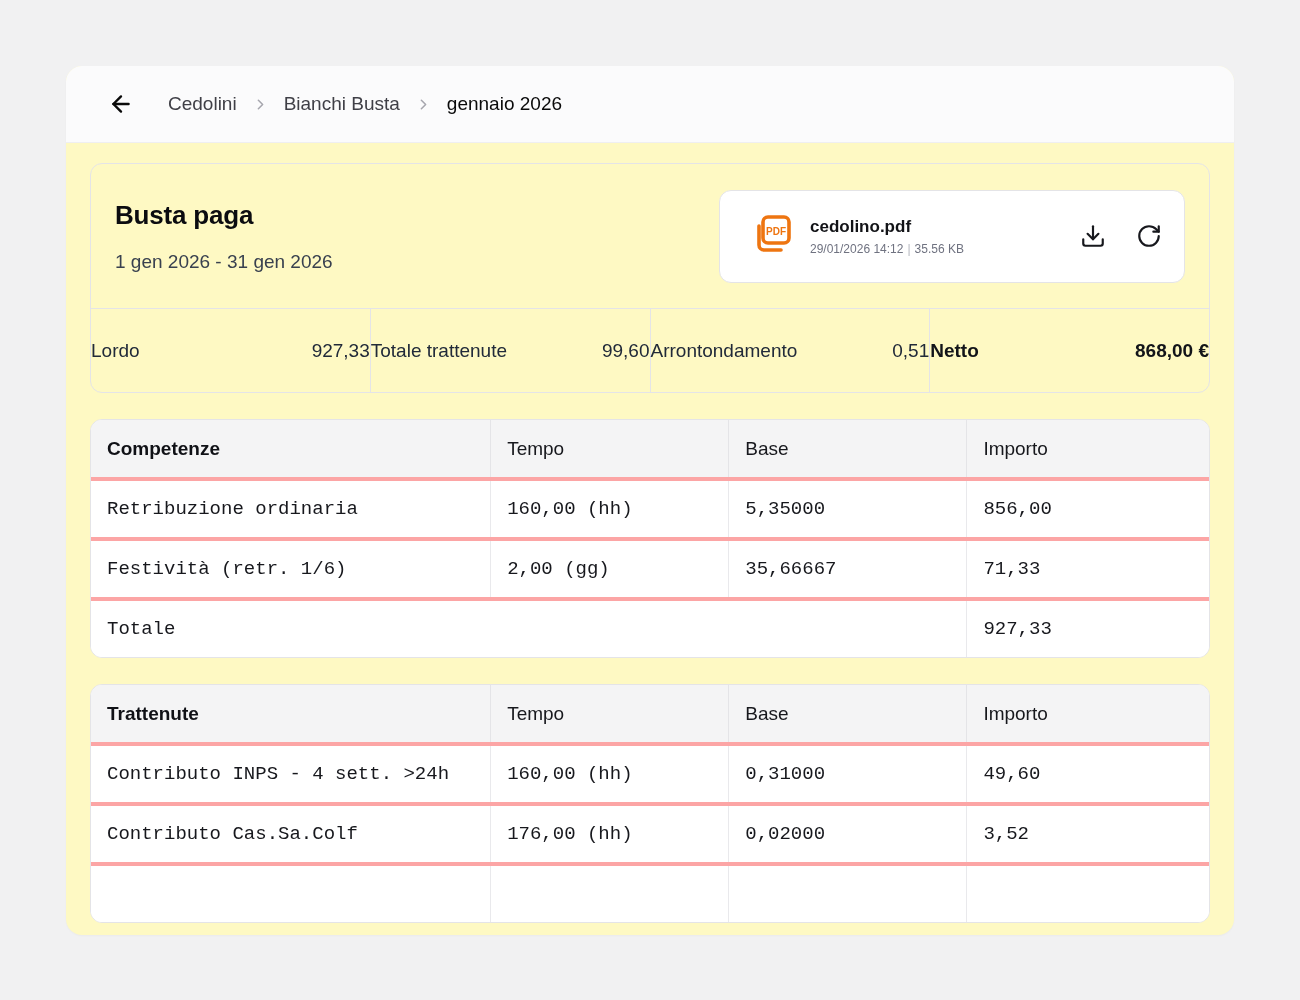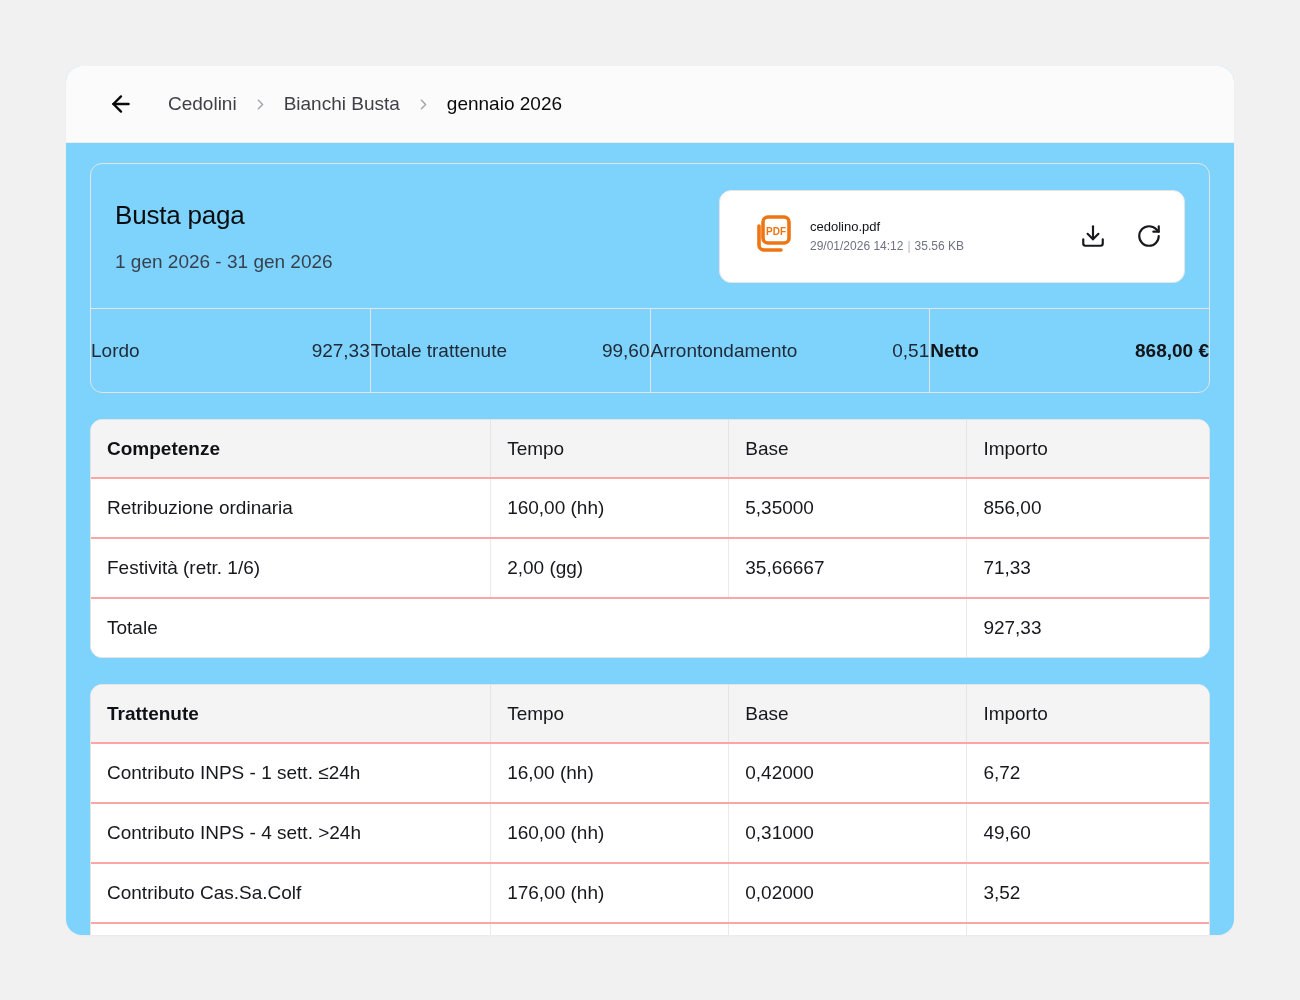--- a/index.html
+++ b/index.html
@@ -6,21 +6,21 @@
   html,body { width:1300px; height:1000px; }
   body {
     background:#F1F1F2;
     font-family:"Liberation Sans", sans-serif;
     position:relative;
     color:#17181D;
   }
   .card {
     position:absolute; left:66px; top:66px;
     width:1168px; height:869px;
-    background:#7dd3fc; border-radius:16px;
+    background:#fef9c3; border-radius:16px;
     overflow:hidden;
     box-shadow:0 1px 2px rgba(0,0,0,0.03);
   }
   
   .topbar {
     height:77px; background:#FBFBFC;
     border-bottom:1px solid #EFEFF1;
     display:flex; align-items:center;
     padding:0 40px;
   }
@@ -32,30 +32,30 @@
   .crumb { color:#3F3F46; cursor:pointer; }
   .crumb.current { color:#0A0A0A; cursor:default; }
   .crumb-sep { display:flex; align-items:center; color:#A6A6AE; }
   
   .content { padding:20px 24px; }
   .panel { border:1px solid #E4E4E7; border-radius:12px; }
   .panel-head {
     height:144px; padding:0 24px;
     display:flex; align-items:center; justify-content:space-between;
   }
-  .title { font-size:26px; font-weight:400; color:#0B0C10; letter-spacing:-0.2px; }
+  .title { font-size:26px; font-weight:700; color:#0B0C10; letter-spacing:-0.2px; }
   .period { font-size:19px; color:#39414F; margin-top:20px; }
   .file-card {
     width:466px; height:93px;
     border:1px solid #E4E4E7; border-radius:12px;
     display:flex; align-items:center;
     padding:0 18px 0 32px; background:#FFFFFF;
   }
   .file-info { margin-left:16px; flex:1; min-width:0; }
-  .file-name { font-size:13px; color:#121317; }
+  .file-name { font-size:17px; color:#121317;font-weight:bold; }
   .file-meta { font-size:12px; color:#6F7280; margin-top:5px; white-space:nowrap; }
   .file-meta .pipe { color:#B6B8C0; margin:0 4px; }
   .icon-btn {
     width:34px; height:34px; display:flex; align-items:center; justify-content:center;
     cursor:pointer; color:#17181D; flex:0 0 auto;
   }
   .icon-btn + .icon-btn { margin-left:22px; }
   
   .summary { display:flex; height:84px; border-top:1px solid #E4E4E7; }
   .summary-cell {
@@ -76,21 +76,21 @@
   .t-cell {
     display:flex; align-items:center; padding:0 16px;
     font-size:19px; color:#17181D; min-width:0;
   }
   .c1 { width:35.7%; } .c2 { width:21.3%; } .c3 { width:21.3%; } .c4 { width:21.7%; }
   .cspan { width:78.3%; }
   .t-cell + .t-cell { border-left:1px solid #E9E9EC; }
   .t-head { height:57px; background:#F4F4F5; }
   .t-head .t-cell + .t-cell { border-left-color:#E4E4E7; }
   .t-head .t-cell.lead { font-weight:700; color:#101116;text-align:right; }
-  .t-body .t-row { height:60px; border-top:2px solid #fca5a5; background:#fff; }
+  .t-body .t-row { height:60px; border-top:4px solid #fca5a5; background:#fff;font-family:Liberation Mono, monospace; }
 </style>
 </head>
 <body>
 
 <div class="card">
 
   <div class="topbar">
     <div class="back-btn">
       <svg width="26" height="26" viewBox="0 0 24 24" fill="none" stroke="currentColor" stroke-width="2.2" stroke-linecap="round" stroke-linejoin="round">
           <path d="M19 12H5"></path>
@@ -197,26 +197,20 @@
 
     <div class="dtable">
       <div class="t-row t-head">
         <div class="t-cell c1 lead">Trattenute</div>
         <div class="t-cell c2">Tempo</div>
         <div class="t-cell c3">Base</div>
         <div class="t-cell c4">Importo</div>
       </div>
       <div class="t-body">
         <div class="t-row">
-          <div class="t-cell c1">Contributo INPS - 1 sett. ≤24h</div>
-          <div class="t-cell c2">16,00 (hh)</div>
-          <div class="t-cell c3">0,42000</div>
-          <div class="t-cell c4">6,72</div>
-        </div>
-        <div class="t-row">
           <div class="t-cell c1">Contributo INPS - 4 sett. &gt;24h</div>
           <div class="t-cell c2">160,00 (hh)</div>
           <div class="t-cell c3">0,31000</div>
           <div class="t-cell c4">49,60</div>
         </div>
         <div class="t-row">
           <div class="t-cell c1">Contributo Cas.Sa.Colf</div>
           <div class="t-cell c2">176,00 (hh)</div>
           <div class="t-cell c3">0,02000</div>
           <div class="t-cell c4">3,52</div>

